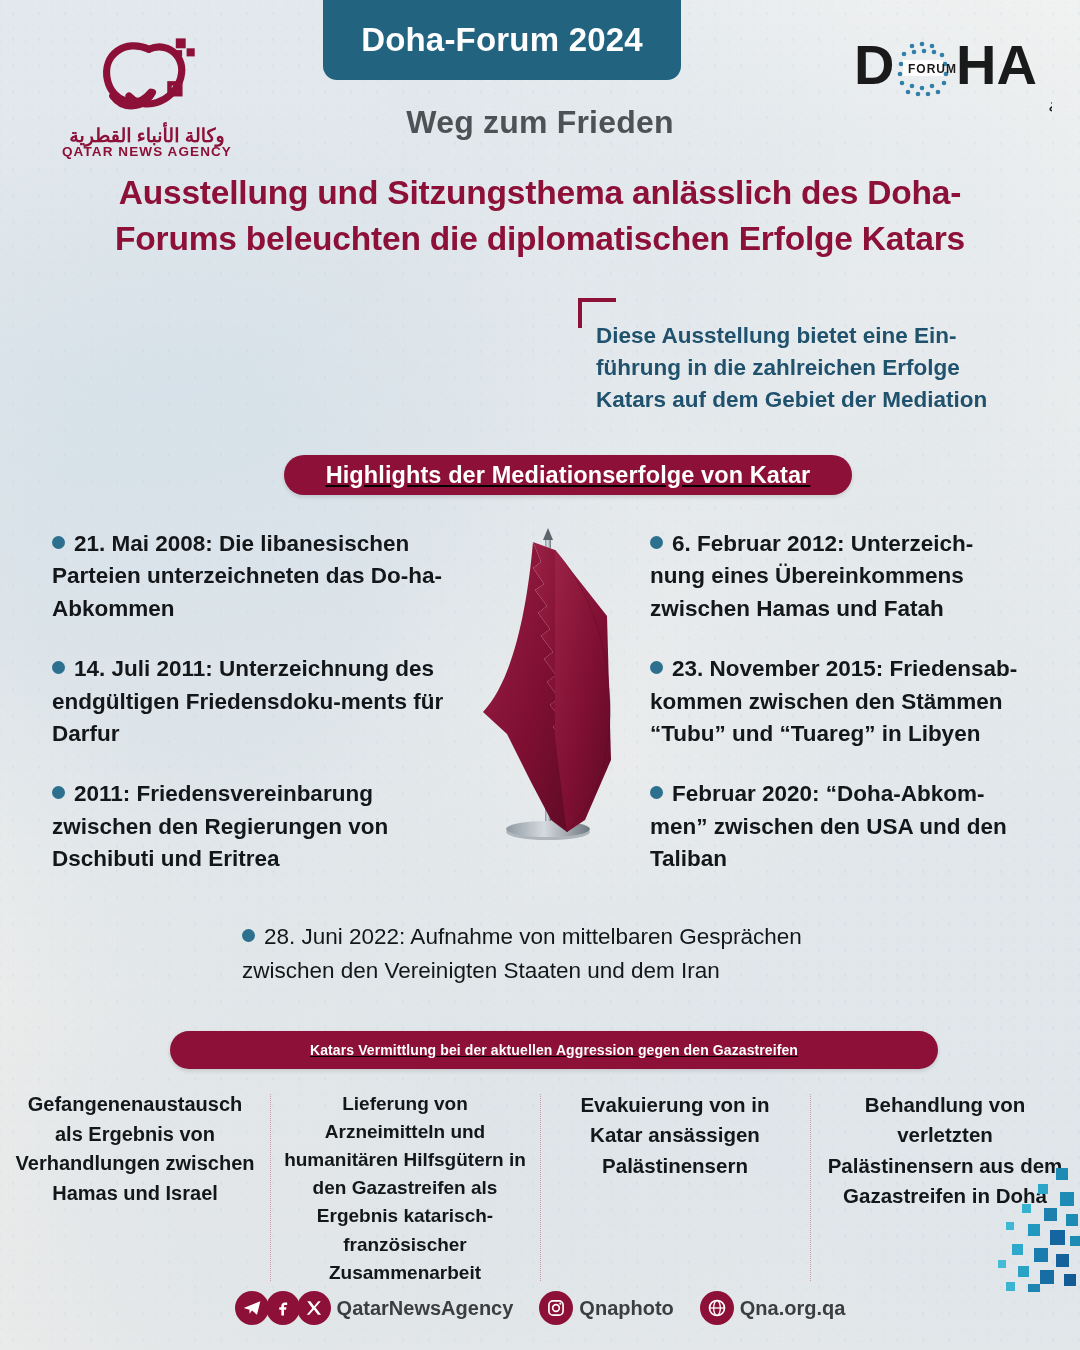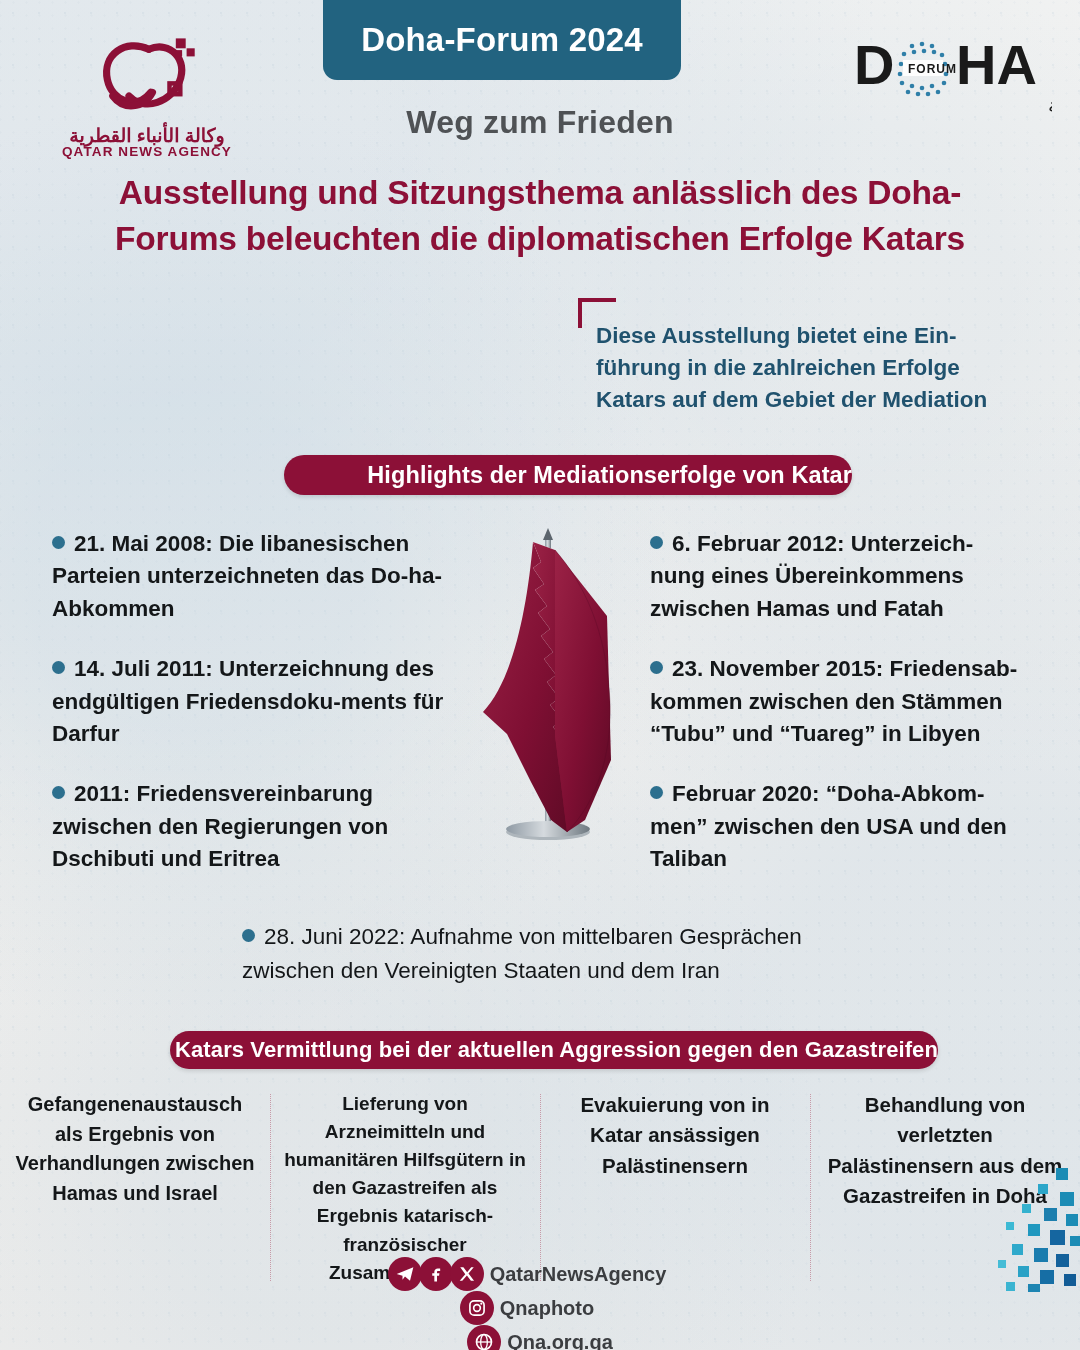--- a/index.html
+++ b/index.html
@@ -90,28 +90,29 @@
   .intro-card p{
     margin:0;padding:22px 0 0 18px;
     color:#20526e;font-size:22.5px;font-weight:700;line-height:1.42;
   }
   #intro-card-left{left:58px;width:486px;}
   #intro-card-right{left:578px;width:450px;}
 
   
   .banner{
     position:absolute;background:#8c1037;border-radius:24px;
-    display:flex;align-items:center;justify-content:flex-end;
+    display:flex;align-items:center;justify-content:center;
     box-shadow:0 2px 4px rgba(0,0,0,.13);
+    text-decoration:underline;
   }
   .banner span{color:#fff;font-weight:700;letter-spacing:.1px;}
   #banner-highlights{left:284px;top:455px;width:568px;height:40px;}
   #banner-highlights span{font-size:23.5px;}
   #banner-gaza{left:170px;top:1031px;width:768px;height:38px;}
-  #banner-gaza span{font-size:22px;}
+  #banner-gaza span{font-size:14px;}
 
   
   .bullets{position:absolute;top:528px;}
   #bullets-left{left:52px;width:400px;}
   #bullets-right{left:650px;width:378px;}
   .bullet-item{
     color:#141719;font-size:22.5px;font-weight:700;line-height:1.44;
     margin-bottom:28px;position:relative;
   }
   .bullet-item .dot{
@@ -145,21 +146,21 @@
   #col-2{font-size:19px;}
   #col-3{font-size:20.5px;}
   #col-4{font-size:20.5px;}
 
   
   .pixels{position:absolute;right:0;bottom:58px;width:120px;height:130px;}
 
   
   .footer{
     position:absolute;left:0;bottom:18px;width:1080px;height:48px;
-    display:flex;align-items:center;justify-content:center;gap:0;flex-direction:column;
+    display:flex;align-items:center;justify-content:center;gap:0;
   }
   .social-group{display:flex;align-items:center;}
   .sicon{
     width:34px;height:34px;border-radius:50%;background:#8c1037;
     display:flex;align-items:center;justify-content:center;
     margin-right:-3px;
   }
   .sicon:last-of-type{margin-right:0;}
   .shandle{
     color:#3b3d40;font-size:20px;font-weight:700;

